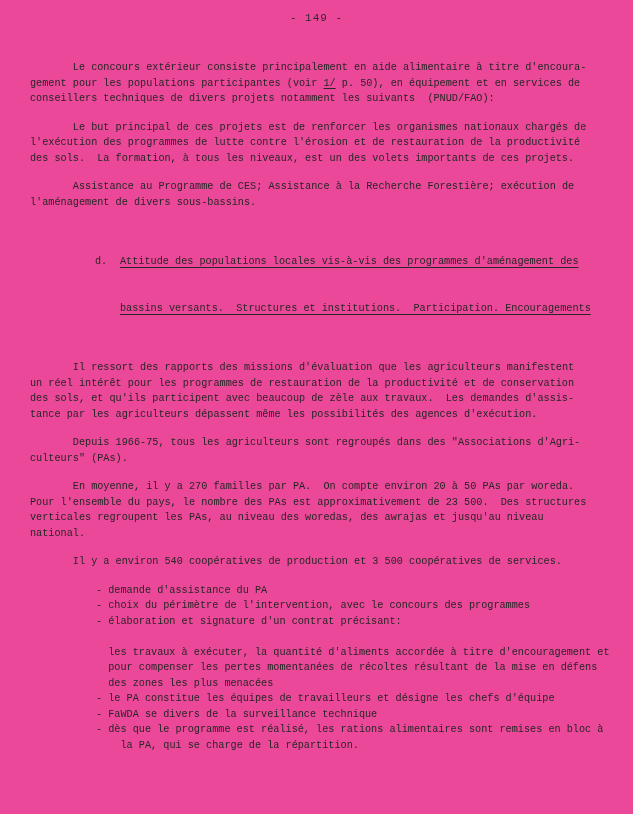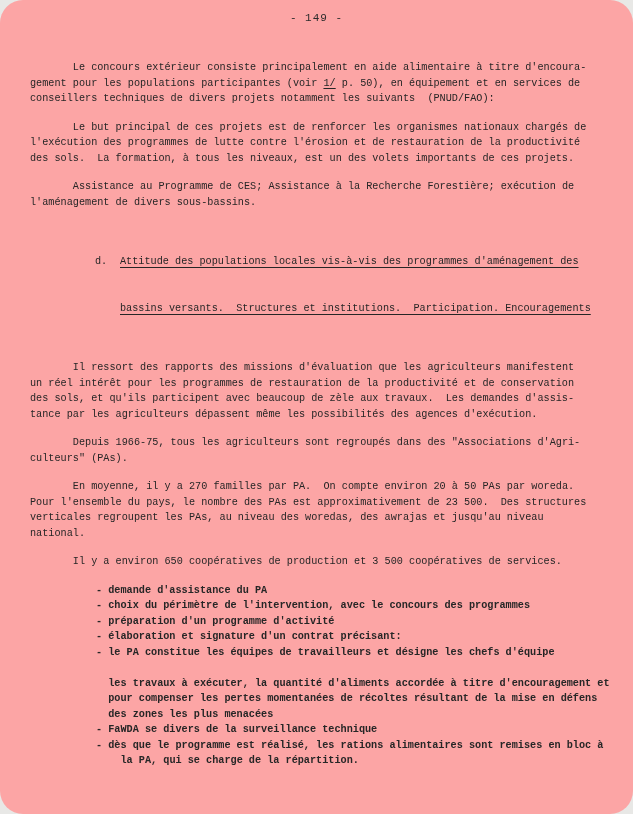--- a/index.html
+++ b/index.html
@@ -4,26 +4,25 @@
 <style>
   html, body {
     margin: 0;
     padding: 0;
     background: #e8e8e6;
   }
   .page {
     position: relative;
     width: 633px;
     height: 814px;
-    background: #fca5a5;
+    background: #ec4899;
     overflow: hidden;
     font-family: "Liberation Mono", "DejaVu Sans Mono", monospace;
     color: #262626;
     box-sizing: border-box;
-    border-radius: 23px;
   }
   .page-number {
     text-align: center;
     padding-top: 12px;
     font-size: 11px;
     letter-spacing: 1px;
     color: #2b2b2b;
     margin-bottom: 36px;
   }
   .content {
@@ -55,21 +54,20 @@
   }
   .h-line2 {
     padding-left: 25px;
   }
   .procedure-list {
     margin: 0 0 13px 66px;
     white-space: pre-wrap;
   }
   .list-line {
     white-space: pre-wrap;
-    font-weight: bold;
   }
 </style>
 </head>
 <body>
 
 <div class="page">
 
   <div class="page-number">- 149 -</div>
 
   <div class="content">
@@ -96,23 +94,23 @@
 tance par les agriculteurs dépassent même les possibilités des agences d'exécution.</p>
 
     <p class="para">       Depuis 1966-75, tous les agriculteurs sont regroupés dans des "Associations d'Agri-
 culteurs" (PAs).</p>
 
     <p class="para">       En moyenne, il y a 270 familles par PA.  On compte environ 20 à 50 PAs par woreda.
 Pour l'ensemble du pays, le nombre des PAs est approximativement de 23 500.  Des structures
 verticales regroupent les PAs, au niveau des woredas, des awrajas et jusqu'au niveau
 national.</p>
 
-    <p class="para">       Il y a environ 650 coopératives de production et 3 500 coopératives de services.</p>
+    <p class="para">       Il y a environ 540 coopératives de production et 3 500 coopératives de services.</p>
 
 
-    <div class="procedure-list"><div class="list-line">- demande d'assistance du PA</div><div class="list-line">- choix du périmètre de l'intervention, avec le concours des programmes</div><div class="list-line">- préparation d'un programme d'activité</div><div class="list-line">- élaboration et signature d'un contrat précisant:</div><div class="list-line">- le PA constitue les équipes de travailleurs et désigne les chefs d'équipe</div><div class="list-line">
+    <div class="procedure-list"><div class="list-line">- demande d'assistance du PA</div><div class="list-line">- choix du périmètre de l'intervention, avec le concours des programmes</div><div class="list-line">- élaboration et signature d'un contrat précisant:</div><div class="list-line">
   les travaux à exécuter, la quantité d'aliments accordée à titre d'encouragement et
   pour compenser les pertes momentanées de récoltes résultant de la mise en défens
-  des zones les plus menacées</div><div class="list-line">- FaWDA se divers de la surveillance technique</div><div class="list-line">- dès que le programme est réalisé, les rations alimentaires sont remises en bloc à
+  des zones les plus menacées</div><div class="list-line">- le PA constitue les équipes de travailleurs et désigne les chefs d'équipe</div><div class="list-line">- FaWDA se divers de la surveillance technique</div><div class="list-line">- dès que le programme est réalisé, les rations alimentaires sont remises en bloc à
     la PA, qui se charge de la répartition.</div></div>
 
   </div>
 </div>
 
 </body></html>

